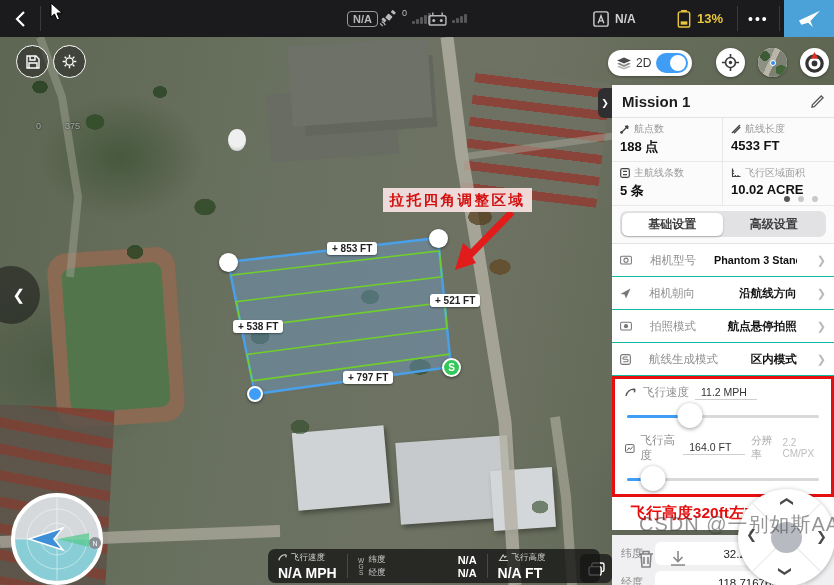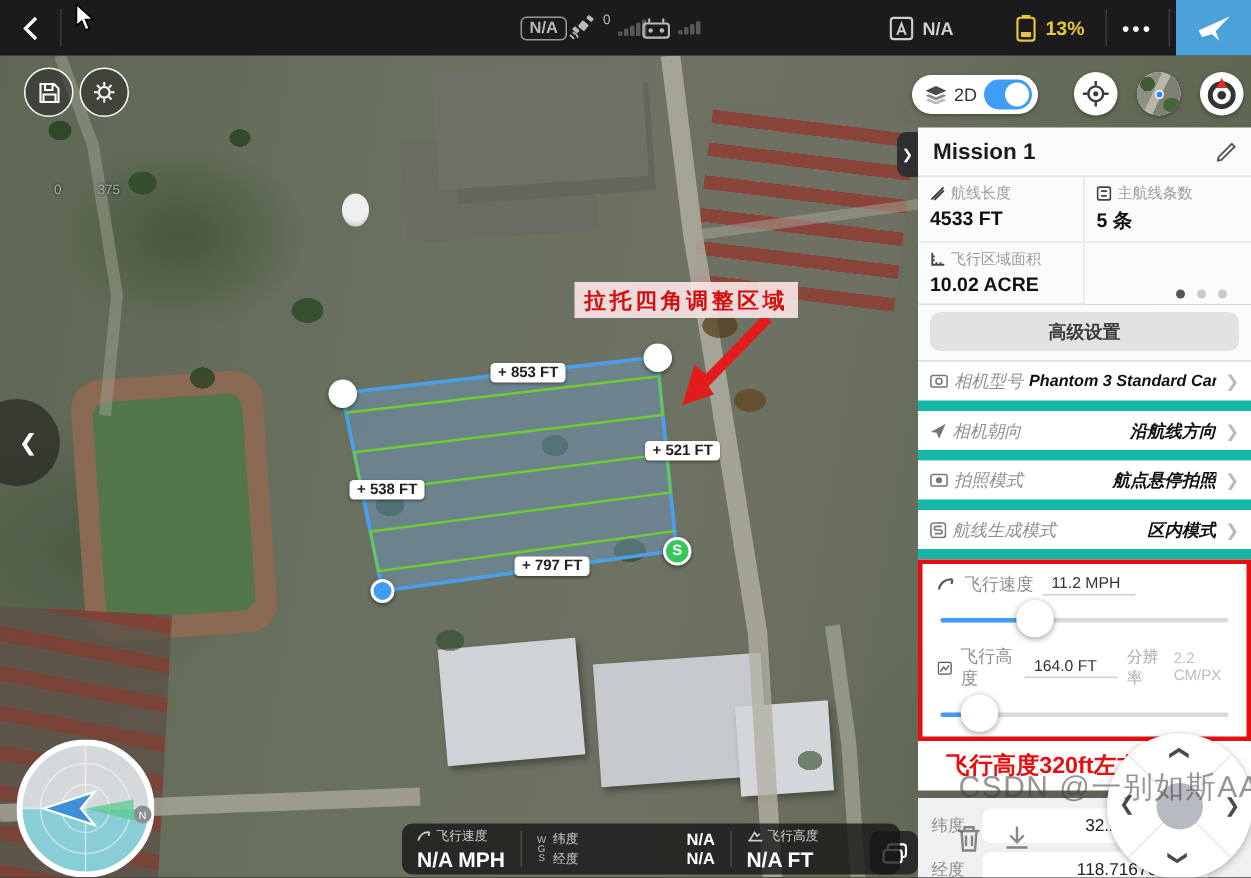--- a/index.html
+++ b/index.html
@@ -85,21 +85,21 @@
   .stat:nth-child(odd){ border-right:1px solid #e8e8e8; }
   .stat .sl { font-size:10px; color:#9a9a9a; display:flex; align-items:center; gap:4px; }
   .stat .sv { font-size:13px; font-weight:bold; color:#111; margin-top:2px; }
   .dots { position:absolute; right:16px; bottom:4px; display:flex; gap:8px; }
   .dots i { width:6px; height:6px; border-radius:50%; background:#c9c9c9; }
   .dots i.on { background:#555; }
   .tabs { background:#fbfbfb; padding:5px 8px 6px 8px; border-bottom:1px solid #e3e3e3; }
   .seg { background:#e2e2e4; border-radius:7px; display:flex; padding:1.5px; }
   .seg .s { flex:1; text-align:center; font-size:12px; font-weight:bold; color:#3c3c3c; padding:3px 0; border-radius:6px; }
   .seg .s.on { background:#fff; box-shadow:0 1px 2px rgba(0,0,0,.25); }
-  .srow { height:33px; background:#fff; border-bottom:7px solid #14b8a6; display:flex; align-items:center; padding:0 8px; gap:4px;font-style:italic; }
+  .srow { height:33px; background:#fff; border-bottom:1px solid #14b8a6; display:flex; align-items:center; padding:0 8px; gap:18px; }
   .srow .rl { font-size:11.5px; color:#8f8f8f; white-space:nowrap; }
   .srow .rv { flex:1; text-align:right; font-size:11.5px; font-weight:bold; color:#111; white-space:nowrap; overflow:hidden; }
   .srow .chev { color:#b9b9b9; font-size:11px; margin-left:2px; }
   .redbox { border:3px solid #e60f0f; background:#fff; }
   .slrow { padding:6px 10px 2px 10px; }
   .slrow .top { display:flex; align-items:center; gap:6px; }
   .slrow .lab { font-size:11.5px; color:#8f8f8f; }
   .slrow .val { font-size:10.5px; color:#333; border-bottom:1px solid #cfcfcf; padding:0 6px 1px 6px; min-width:62px; }
   .slrow .res { margin-left:auto; font-size:10.5px; color:#a9a9a9; }
   .slrow .resv { font-size:10px; color:#bdbdbd; }
@@ -375,20 +375,30 @@
       <span class="t">Mission 1</span>
       <svg width="13" height="13" viewBox="0 0 14 14">
           <path d="M1,13 L3.5,12.5 L13,3 L11,1 L1.5,10.5 Z" fill="none" stroke="#555" stroke-width="1.4"></path>
         </svg>
     </div>
 
     <div class="stats">
       <div class="stat">
         <div class="sl">
             <svg width="10" height="10" viewBox="0 0 10 10">
+              <path d="M1,9 L8,2 M8,2 l-3,0.5 M8,2 l-0.5,3" stroke="#444" stroke-width="1.4" fill="none"></path>
+              <circle cx="1.6" cy="8.4" r="1.4" fill="#444"></circle>
+            </svg>
+          <span>航点数</span>
+          </div>
+        <div class="sv">188 点</div>
+      </div>
+      <div class="stat">
+        <div class="sl">
+            <svg width="10" height="10" viewBox="0 0 10 10">
               <path d="M1,9 L9,1 M3,9.2 L9.2,3" stroke="#444" stroke-width="1.3" fill="none"></path>
             </svg>
           <span>航线长度</span>
           </div>
         <div class="sv">4533 FT</div>
       </div>
       <div class="stat">
         <div class="sl">
             <svg width="10" height="10" viewBox="0 0 10 10">
               <rect x="0.7" y="0.7" width="8.6" height="8.6" rx="1.5" fill="none" stroke="#444" stroke-width="1.2"></rect>
@@ -409,20 +419,21 @@
       </div>
       <div class="dots">
           <i class="on"></i>
           <i></i>
           <i></i>
         </div>
     </div>
 
     <div class="tabs">
       <div class="seg">
+        <div class="s on">基础设置</div>
         <div class="s">高级设置</div>
       </div>
     </div>
 
     <div class="srow">
       <svg width="12" height="10" viewBox="0 0 14 11">
           <rect x="0.7" y="1.2" width="12.6" height="9" rx="1.6" fill="none" stroke="#777" stroke-width="1.2"></rect>
           <circle cx="7" cy="5.7" r="2.4" fill="none" stroke="#777" stroke-width="1.2"></circle>
         </svg>
       <span class="rl">相机型号</span>

